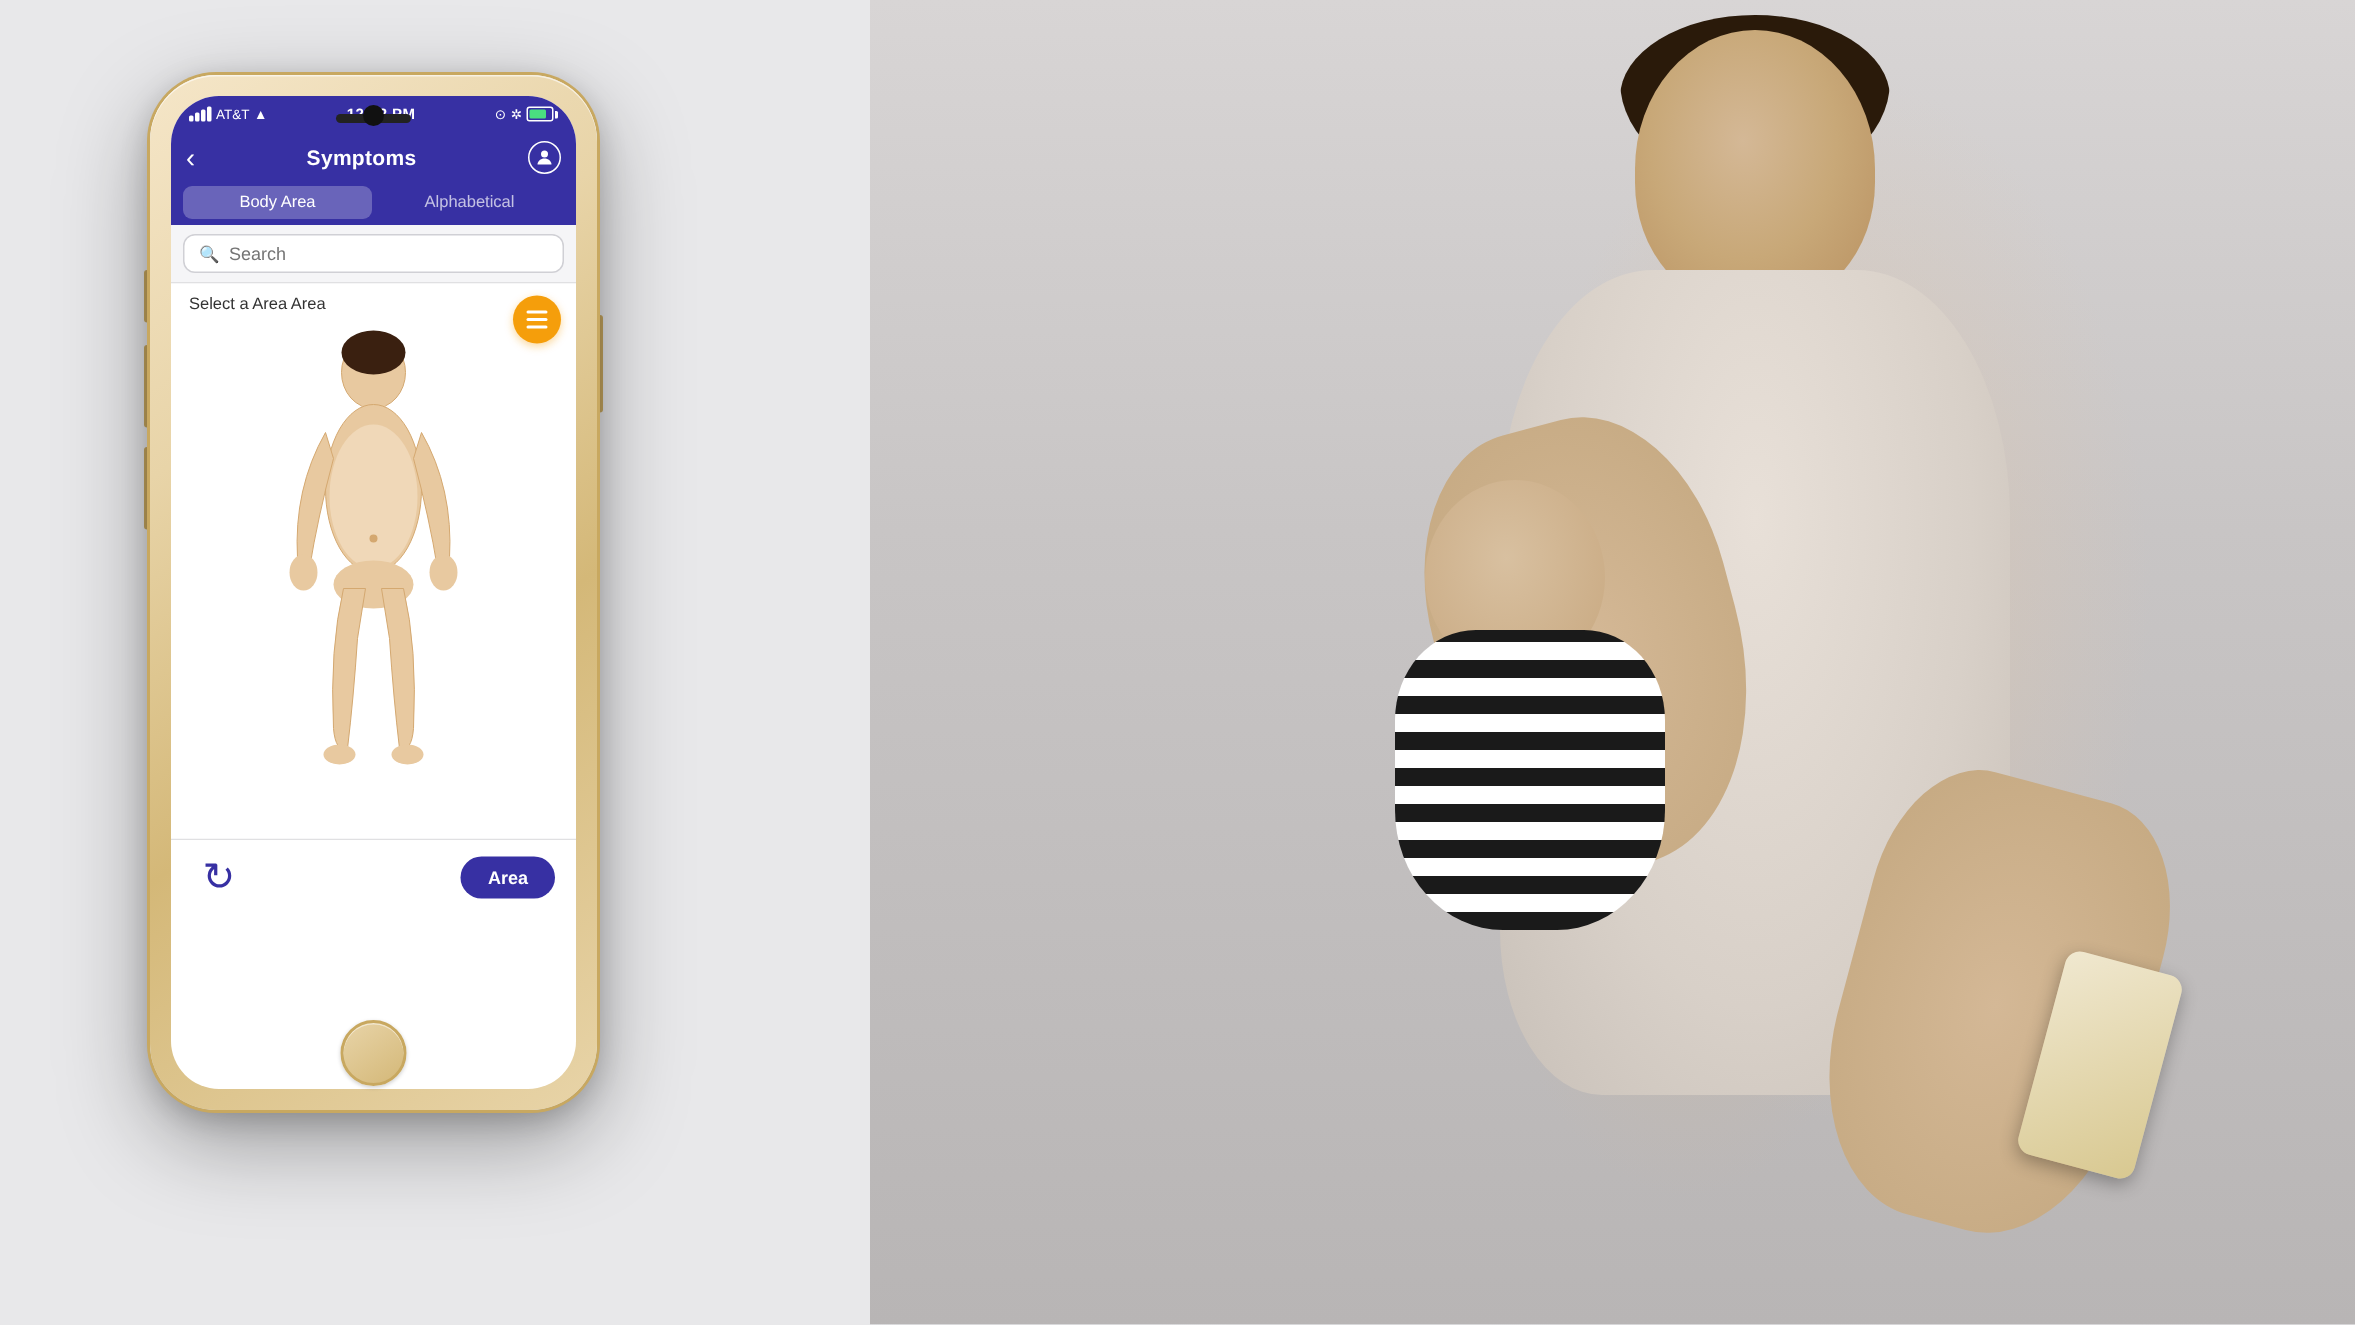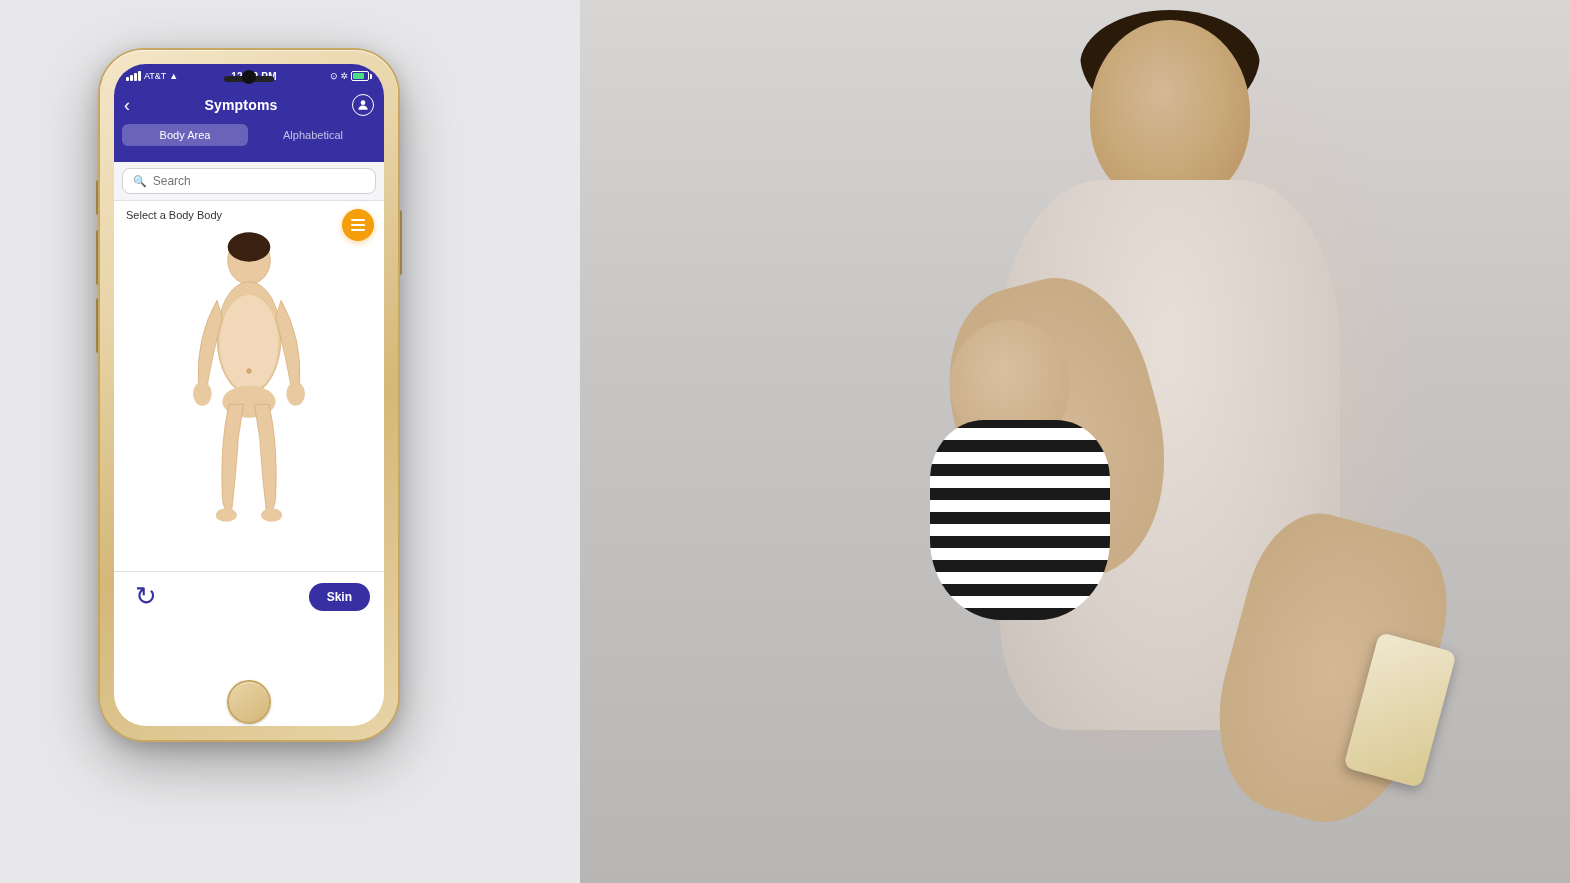--- a/index.html
+++ b/index.html
@@ -220,21 +220,21 @@
     }
     .profile-icon svg {
       width: 14px;
       height: 14px;
     }
 
     
     .tab-bar {
       display: flex;
       background: #3730a3;
-      padding: 0 8px 16px;
+      padding: 0 8px 4px;
       gap: 2px;
     }
     .tab-btn {
       flex: 1;
       padding: 5px 8px;
       border-radius: 6px;
       font-size: 11px;
       font-weight: 500;
       text-align: center;
       cursor: pointer;
@@ -579,21 +579,21 @@
 
       <div class="search-bar">
         <div class="search-input-wrapper">
           <span class="search-icon-small">🔍</span>
           <input class="search-input" type="text" placeholder="Search" style="">
         </div>
       </div>
 
       <div class="body-area-content" style="height: 370px; background: white; position: relative;">
 
-        <div class="select-body-label">Select a Body Body</div>
+        <div class="select-body-label">Select a Area Area</div>
 
         <div class="orange-menu-btn">
           <div class="hamburger-lines">
             <div class="hamburger-line"></div>
             <div class="hamburger-line"></div>
             <div class="hamburger-line"></div>
           </div>
         </div>
 
         <div class="body-figure">
@@ -629,21 +629,21 @@
 
             <circle cx="50" cy="105" r="2" fill="#d4a870"></circle>
           </svg>
         </div>
       </div>
 
       <div class="bottom-bar">
         <div class="rotate-btn">
           <span style="font-size:26px; color:#3730a3; transform: scaleX(-1); display:inline-block;">↺</span>
         </div>
-        <button class="skin-btn">Skin</button>
+        <button class="skin-btn">Area</button>
       </div>
 
     </div>
 
     <div class="home-button"></div>
 
   </div>
 </div>
 
 </body></html>

